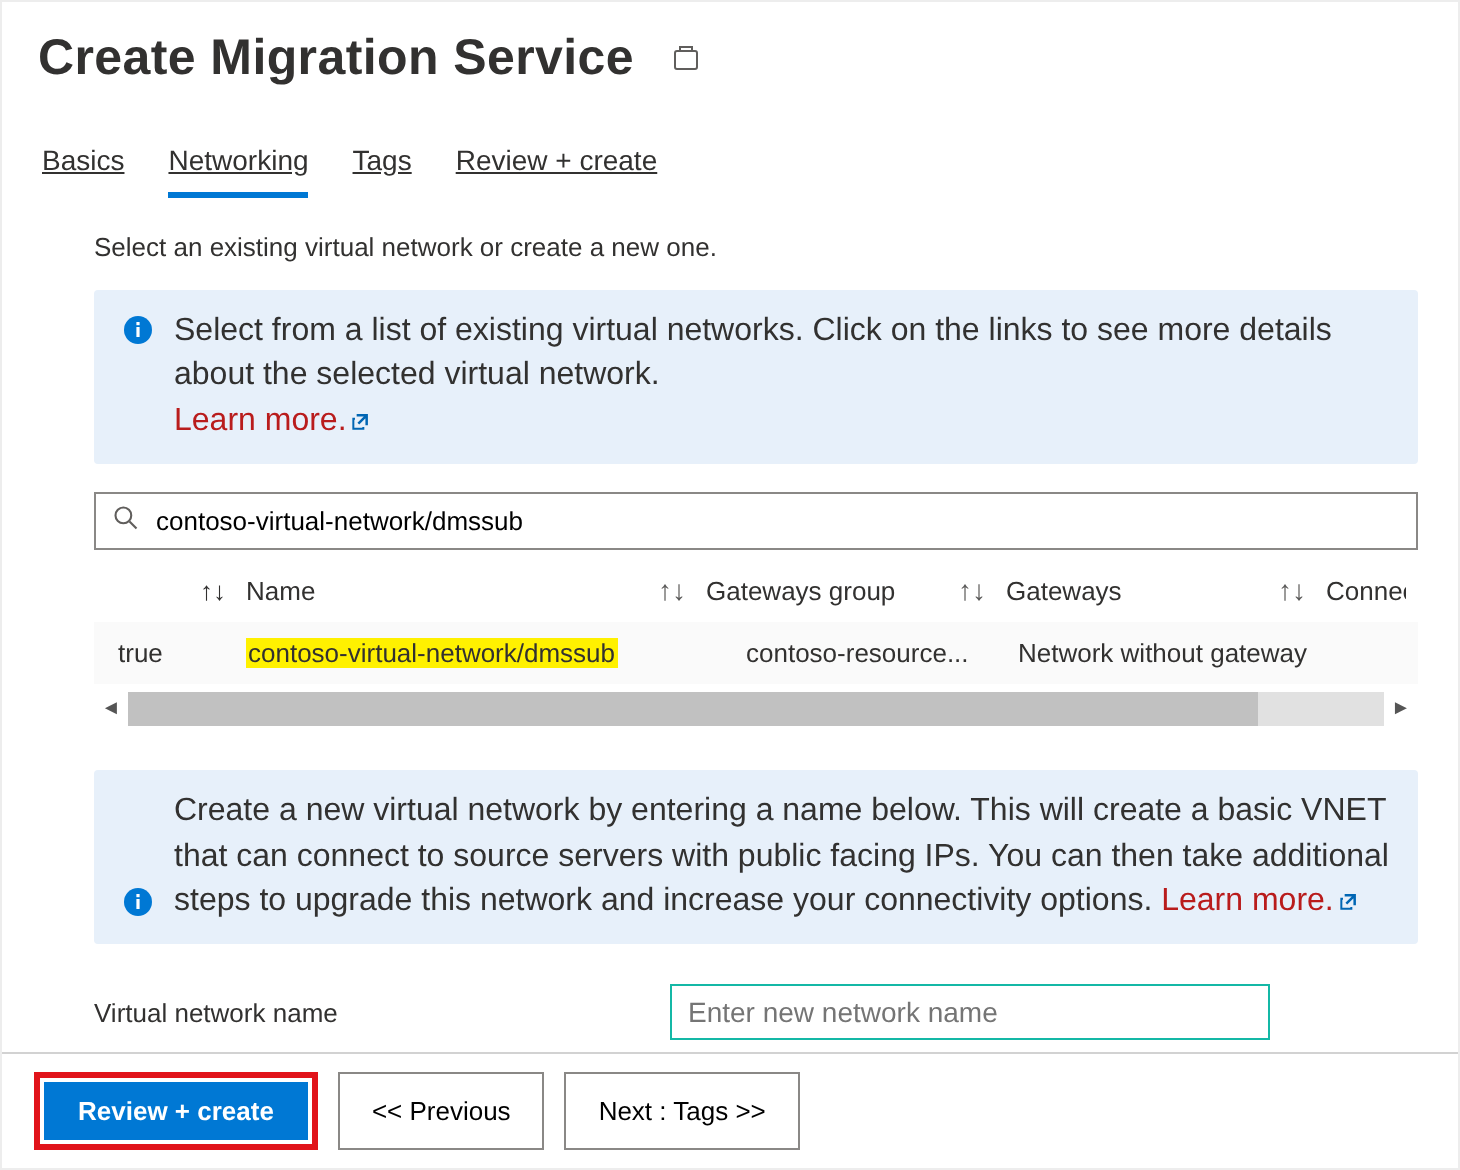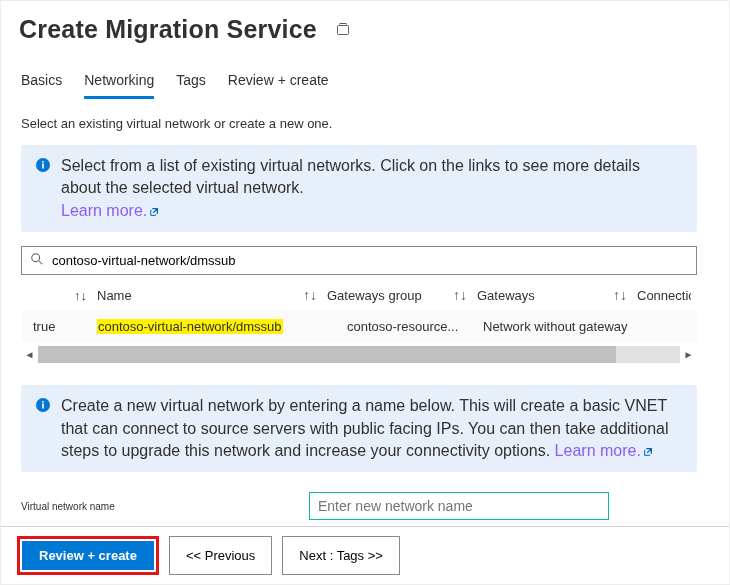--- a/index.html
+++ b/index.html
@@ -28,33 +28,35 @@
   }
   .icon-top {
     margin-left: 18px;
     width: 16px; height: 16px;
   }
   .tabs {
     display: flex;
     gap: 22px;
     padding: 28px 20px 0 20px;
     border-bottom: 1px solid #fff;
+    text-decoration: underline;
   }
   .tab {
     padding-bottom: 8px;
     font-size: 14px;
     color: #323130;
     cursor: pointer;
   }
   .tab.active {
     border-bottom: 3px solid #0078d4;
     font-weight: 400;
   }
   .content {
-    padding: 16px 32px 0 20px;
+    padding: 16px 20px 0 20px;
+    margin-left: 26px;
   }
   .intro {
     font-size: 13px;
     color: #323130;
     margin-bottom: 14px;
   }
   .infobox {
     background: #e7f0fa;
     padding: 10px 14px 10px 14px;
     display: flex;
@@ -65,21 +67,21 @@
   .info-icon {
     flex-shrink: 0;
     margin-top: 2px;
   }
   .infobox-text {
     font-size: 16px;
     line-height: 1.4;
     color: #323130;
   }
   .link {
-    color: #8b5cf6;
+    color: #b91c1c;
     cursor: pointer;
   }
   .ext-icon {
     vertical-align: -1px;
     margin-left: 2px;
   }
   .search-wrap {
     border: 1px solid #8a8886;
     margin-top: 14px;
     padding: 5px 8px;
@@ -141,30 +143,30 @@
   }
   .hscroll .thumb {
     position:absolute; left:0; top:0; height:100%; width:90%;
     background:#c1c1c1;
   }
   .hscroll .arrow {
     width:17px; height:17px;
     display:flex;align-items:center;justify-content:center;
     font-size:10px; color:#555;
   }
-  .infobox2 { margin-top: 22px; }
+  .infobox2 { margin-top: 22px; align-items: flex-end; }
   .form-row {
     display: flex;
     align-items: center;
     margin-top: 20px;
     gap: 10px;
   }
   .form-label {
     width: 278px;
-    font-size: 10px;
+    font-size: 13px;
   }
   .text-input {
     border: 1px solid #14b8a6;
     padding: 5px 8px;
     font-family: inherit;
     font-size: 14px;
     width: 300px;
     outline: none;
   }
   .footer {

